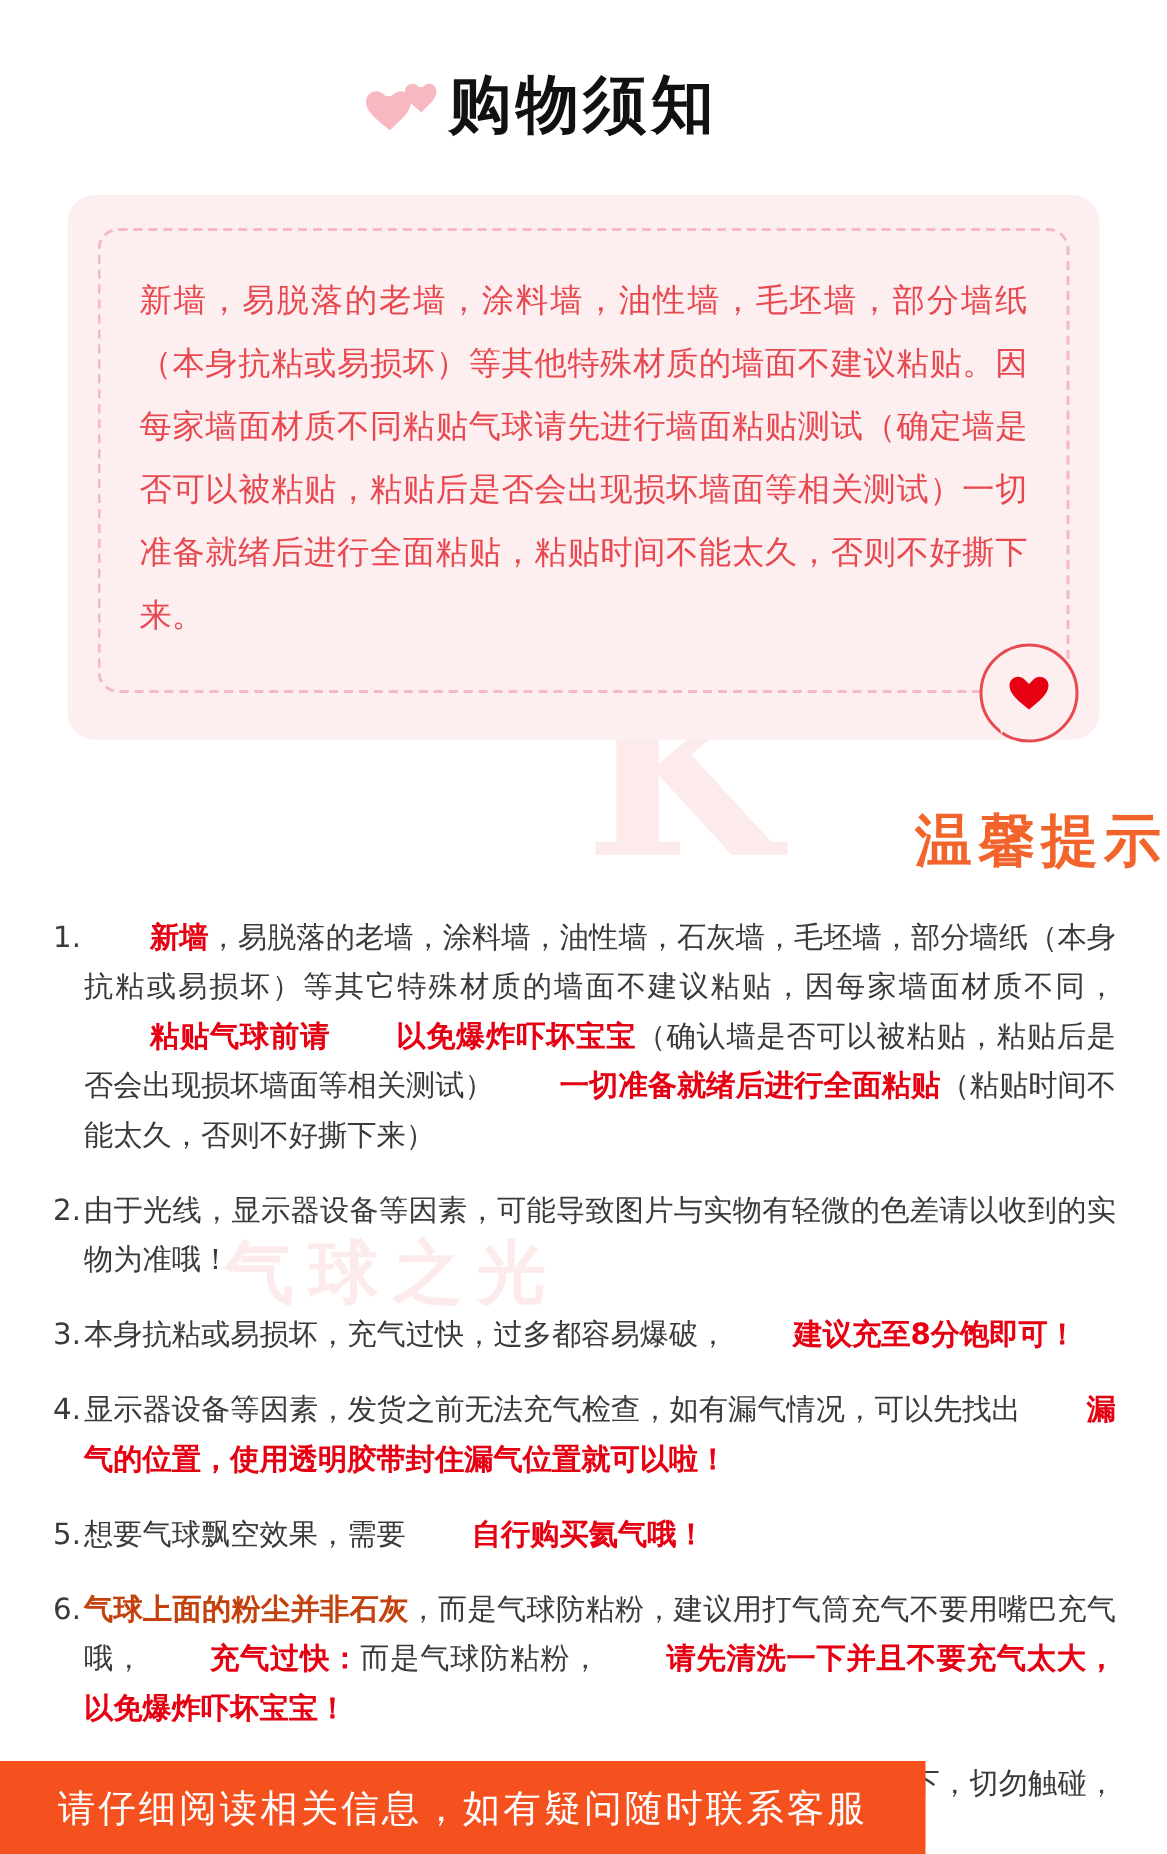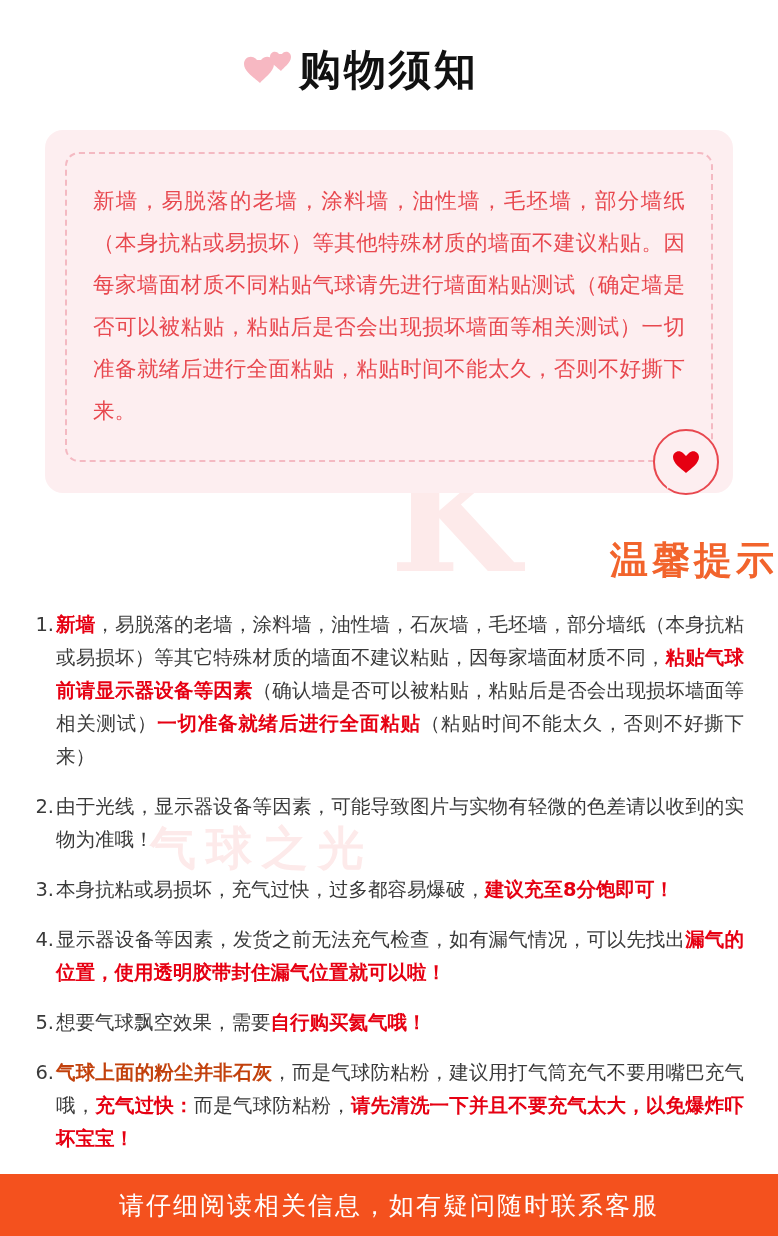--- a/index.html
+++ b/index.html
@@ -36,21 +36,21 @@
     white-space: nowrap;
   }
   .wm-1 { left: 390px; top: 0px; }
   .wm-2 { left: 150px; top: 388px; font-size: 46px; letter-spacing: 10px; }
 
   
   .header {
     position: relative;
     z-index: 2;
     display: flex;
-    align-items: center;
+    align-items: flex-end;
     justify-content: center;
     padding-top: 42px;
     gap: 2px;
   }
   .heart-deco {
     width: 54px;
     height: 48px;
     position: relative;
   }
   .heart-deco svg { display: block; }
@@ -140,29 +140,29 @@
     flex: 0 0 auto;
     width: 26px;
     text-align: right;
     padding-right: 2px;
     color: #3a3a3a;
   }
   .tip-body {
     flex: 1 1 auto;
     text-align: justify;
   }
-  .r { color: #e60012; font-weight: bold; }
+  .r { color: #e60012; font-weight: bold; margin-left: 44px; }
   .rp { color: #c2410c; font-weight: bold; }
 
   
   .footer {
     position: absolute;
     left: 0;
     bottom: 0;
-    width: 778px;
+    width: 617px;
     height: 62px;
     background: #f4511e;
     display: flex;
     align-items: center;
     justify-content: center;
     z-index: 3;
   }
   .footer-text {
     color: #ffffff;
     font-size: 25px;
@@ -200,21 +200,21 @@
       <path d="M14 24C8 19 1 14 1 8 1 3 7 0 11 4l3 3 3-3c4-4 10-1 10 4 0 6-7 11-13 16z" fill="#e60012"></path>
     </svg>
   </div>
 </div>
 
 <div class="tips-title">温馨提示</div>
 
 <div class="tips-list" id="tips-list">
     <div class="tip-item">
       <div class="tip-num">1.</div>
-      <div class="tip-body"><span class="r">新墙</span><span>，易脱落的老墙，涂料墙，油性墙，石灰墙，毛坯墙，部分墙纸（本身抗粘或易损坏）等其它特殊材质的墙面不建议粘贴，因每家墙面材质不同，</span><span class="r">粘贴气球前请</span><span class="r">显示器设备等因素</span><span>（确认墙是否可以被粘贴，粘贴后是否会出现损坏墙面等相关测试）</span><span class="r">一切准备就绪后进行全面粘贴</span><span>（粘贴时间不能太久，否则不好撕下来）</span></div>
+      <div class="tip-body"><span class="r">新墙</span><span>，易脱落的老墙，涂料墙，油性墙，石灰墙，毛坯墙，部分墙纸（本身抗粘或易损坏）等其它特殊材质的墙面不建议粘贴，因每家墙面材质不同，</span><span class="r">粘贴气球前请</span><span class="r">以免爆炸吓坏宝宝</span><span>（确认墙是否可以被粘贴，粘贴后是否会出现损坏墙面等相关测试）</span><span class="r">一切准备就绪后进行全面粘贴</span><span>（粘贴时间不能太久，否则不好撕下来）</span></div>
     </div>
     <div class="tip-item">
       <div class="tip-num">2.</div>
       <div class="tip-body"><span>由于光线，显示器设备等因素，可能导致图片与实物有轻微的色差请以收到的实物为准哦！</span></div>
     </div>
     <div class="tip-item">
       <div class="tip-num">3.</div>
       <div class="tip-body"><span>本身抗粘或易损坏，充气过快，过多都容易爆破，</span><span class="r">建议充至8分饱即可！</span></div>
     </div>
     <div class="tip-item">

